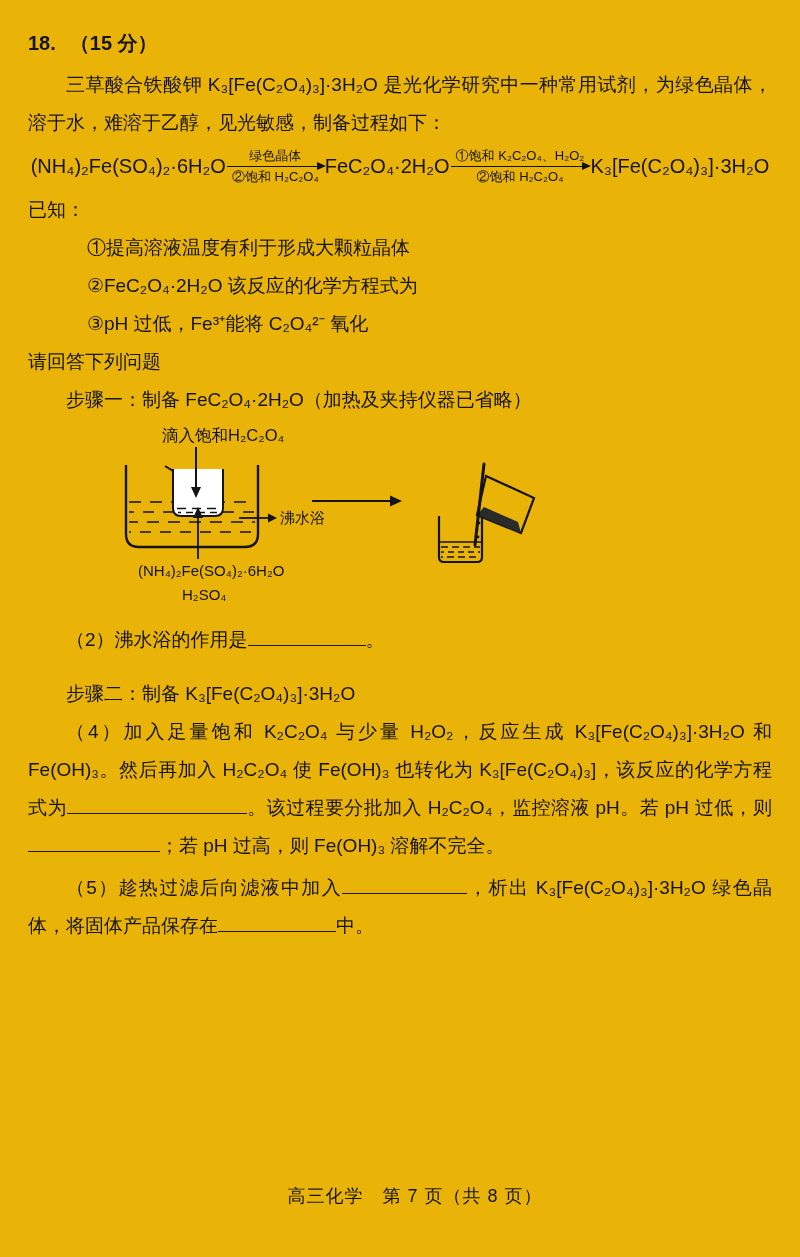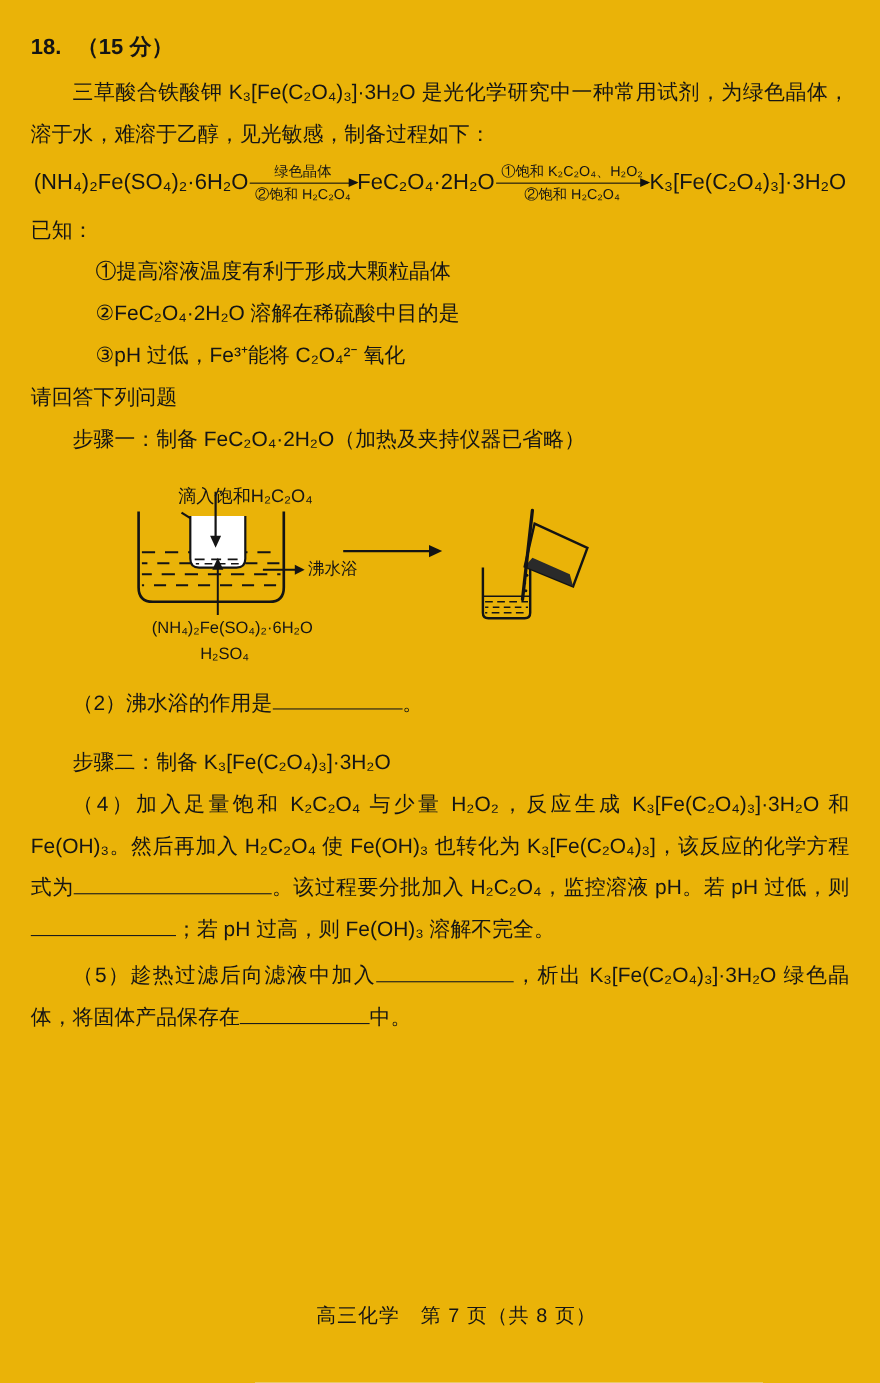--- a/index.html
+++ b/index.html
@@ -35,21 +35,21 @@
   .arrow-top,.arrow-bottom{font-size:13px;line-height:16px;white-space:nowrap;padding:0 5px;}
   .arrow-shaft{position:relative;align-self:stretch;height:0;border-top:1.7px solid #111;margin:2px 0;}
   .arrow-shaft::after{
     content:"";position:absolute;right:-2px;top:-5px;width:0;height:0;
     border-left:9px solid #111;border-top:4.3px solid transparent;border-bottom:4.3px solid transparent;
   }
   
   .diagram{position:relative;width:744px;height:186px;margin:6px 0 10px 0;}
   .diagram svg{position:absolute;left:0;top:0;}
   .lbl{position:absolute;font-size:15px;line-height:20px;white-space:nowrap;}
-  .lbl-drip{left:134px;top:16px;font-size:16.5px;}
+  .lbl-drip{left:134px;top:0;font-size:16.5px;}
   .lbl-bath{left:252px;top:83px;}
   .lbl-salt{left:110px;top:136px;}
   .lbl-acid{left:154px;top:160px;}
   .mt6{margin-top:16px;}
   .mt4{margin-top:4px;}
   .footer{
     position:absolute;left:0;top:1184px;width:100%;
     text-align:center;font-size:18px;letter-spacing:1px;padding-left:15px;
   }
 </style>
@@ -73,21 +73,21 @@
     <span class="rxn-arrow">
       <span class="arrow-top">①饱和 K₂C₂O₄、H₂O₂</span>
       <span class="arrow-shaft"></span>
       <span class="arrow-bottom">②饱和 H₂C₂O₄</span>
     </span>
     <span class="chem">K₃[Fe(C₂O₄)₃]·3H₂O</span>
   </div>
 
   <p class="para noindent">已知：</p>
   <p class="para known-item">①提高溶液温度有利于形成大颗粒晶体</p>
-  <p class="para known-item">②FeC₂O₄·2H₂O 溶解在稀硫酸中目的是</p>
+  <p class="para known-item">②FeC₂O₄·2H₂O 该反应的化学方程式为</p>
   <p class="para known-item">③pH 过低，Fe³⁺能将 C₂O₄²⁻ 氧化</p>
 
   <p class="para noindent">请回答下列问题</p>
   <p class="para">步骤一：制备 FeC₂O₄·2H₂O（加热及夹持仪器已省略）</p>
 
   <div class="diagram">
     <svg width="744" height="186" viewBox="0 0 744 186">
 
       <g stroke="#141414" fill="none">
         <path d="M98,40 L98,109 Q98,122 111,122 L217,122 Q230,122 230,109 L230,40" stroke-width="2.4"></path>

